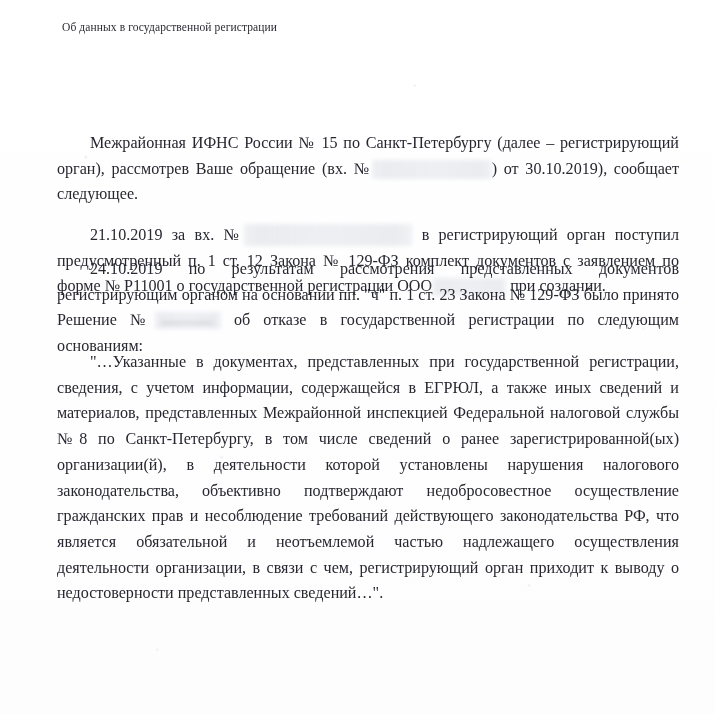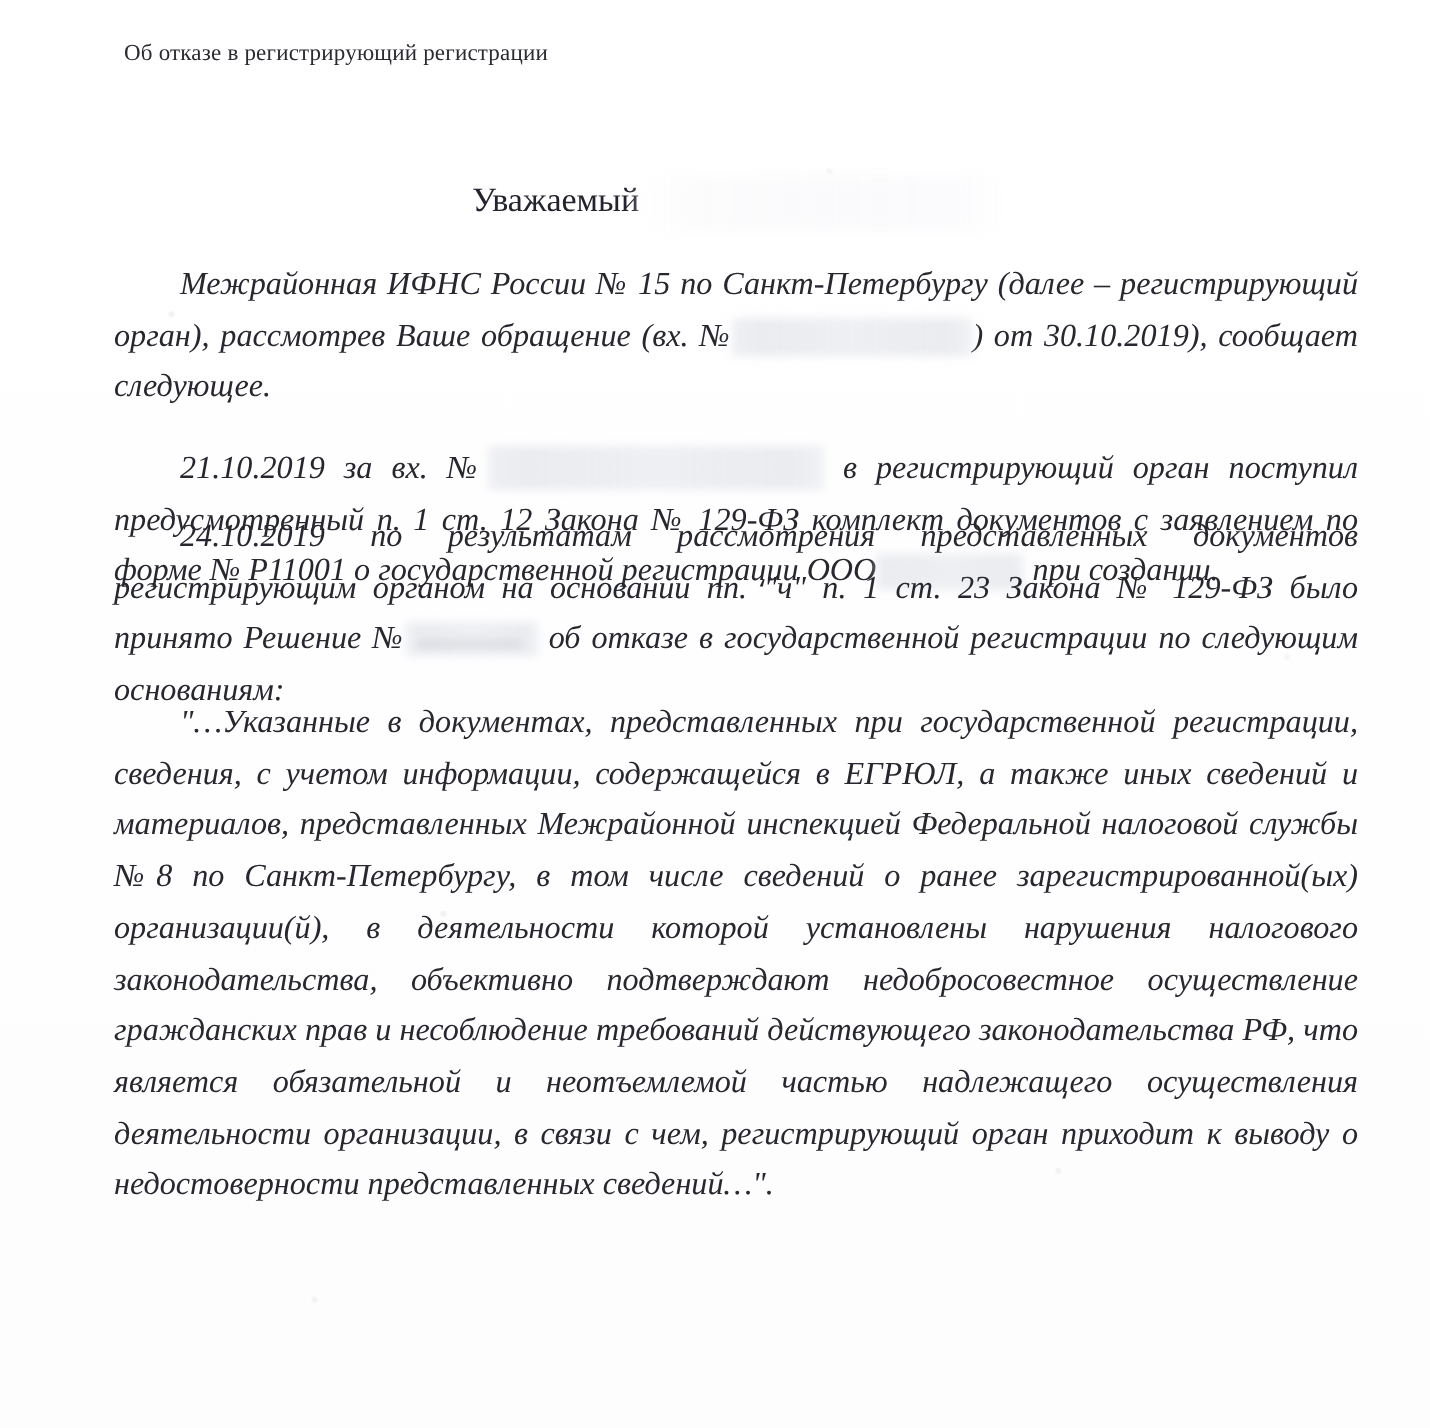--- a/index.html
+++ b/index.html
@@ -61,21 +61,21 @@
     width: 622px;
     font-size: 16.1px;
     line-height: 25.7px;
     text-align: justify;
     text-align-last: left;
     text-justify: inter-word;
     color: #272730;
     -webkit-hyphens: none;
     hyphens: none;
   }
-  .para.indent { text-indent: 33px; font-style: italic; }
+  .para.indent { text-indent: 33px; }
 
   .p-intro   { top: 130px; }
   .p-first   { top: 222px; }
   .p-second  { top: 256px; }
   .p-quote   { top: 349px; }
   .p-third   { top: 593px; }
   .p-fourth  { top: 644px; }
 
   
   .redaction {
@@ -122,25 +122,22 @@
     filter: blur(1.1px);
   }
 </style>
 </head>
 <body>
 
 <div id="scan-page"></div>
 
 <div id="doc-body">
 
-  <div class="subject-line">Об отказе в регистрирующий регистрации</div>
+  <div class="subject-line">Об данных в государственной регистрации</div>
 
-  <div class="salutation">
-    <span>Уважаемый</span><span class="redaction salut"></span>
-  </div>
 
   <div class="para indent p-intro">
     <span>Межрайонная ИФНС России № 15 по Санкт-Петербургу (далее – регистрирующий орган), рассмотрев Ваше обращение (вх. №</span><span class="redaction medium"></span><span>) от 30.10.2019), сообщает следующее.</span>
   </div>
 
   <div class="para indent p-first">
     <span>21.10.2019 за вх. №</span><span class="redaction wide"></span>
     <span>в регистрирующий орган поступил предусмотренный п. 1 ст. 12 Закона № 129-ФЗ комплект документов с заявлением по форме № Р11001 о государственной регистрации ООО</span><span class="redaction small"></span>
     <span>при создании.</span>
   </div>

